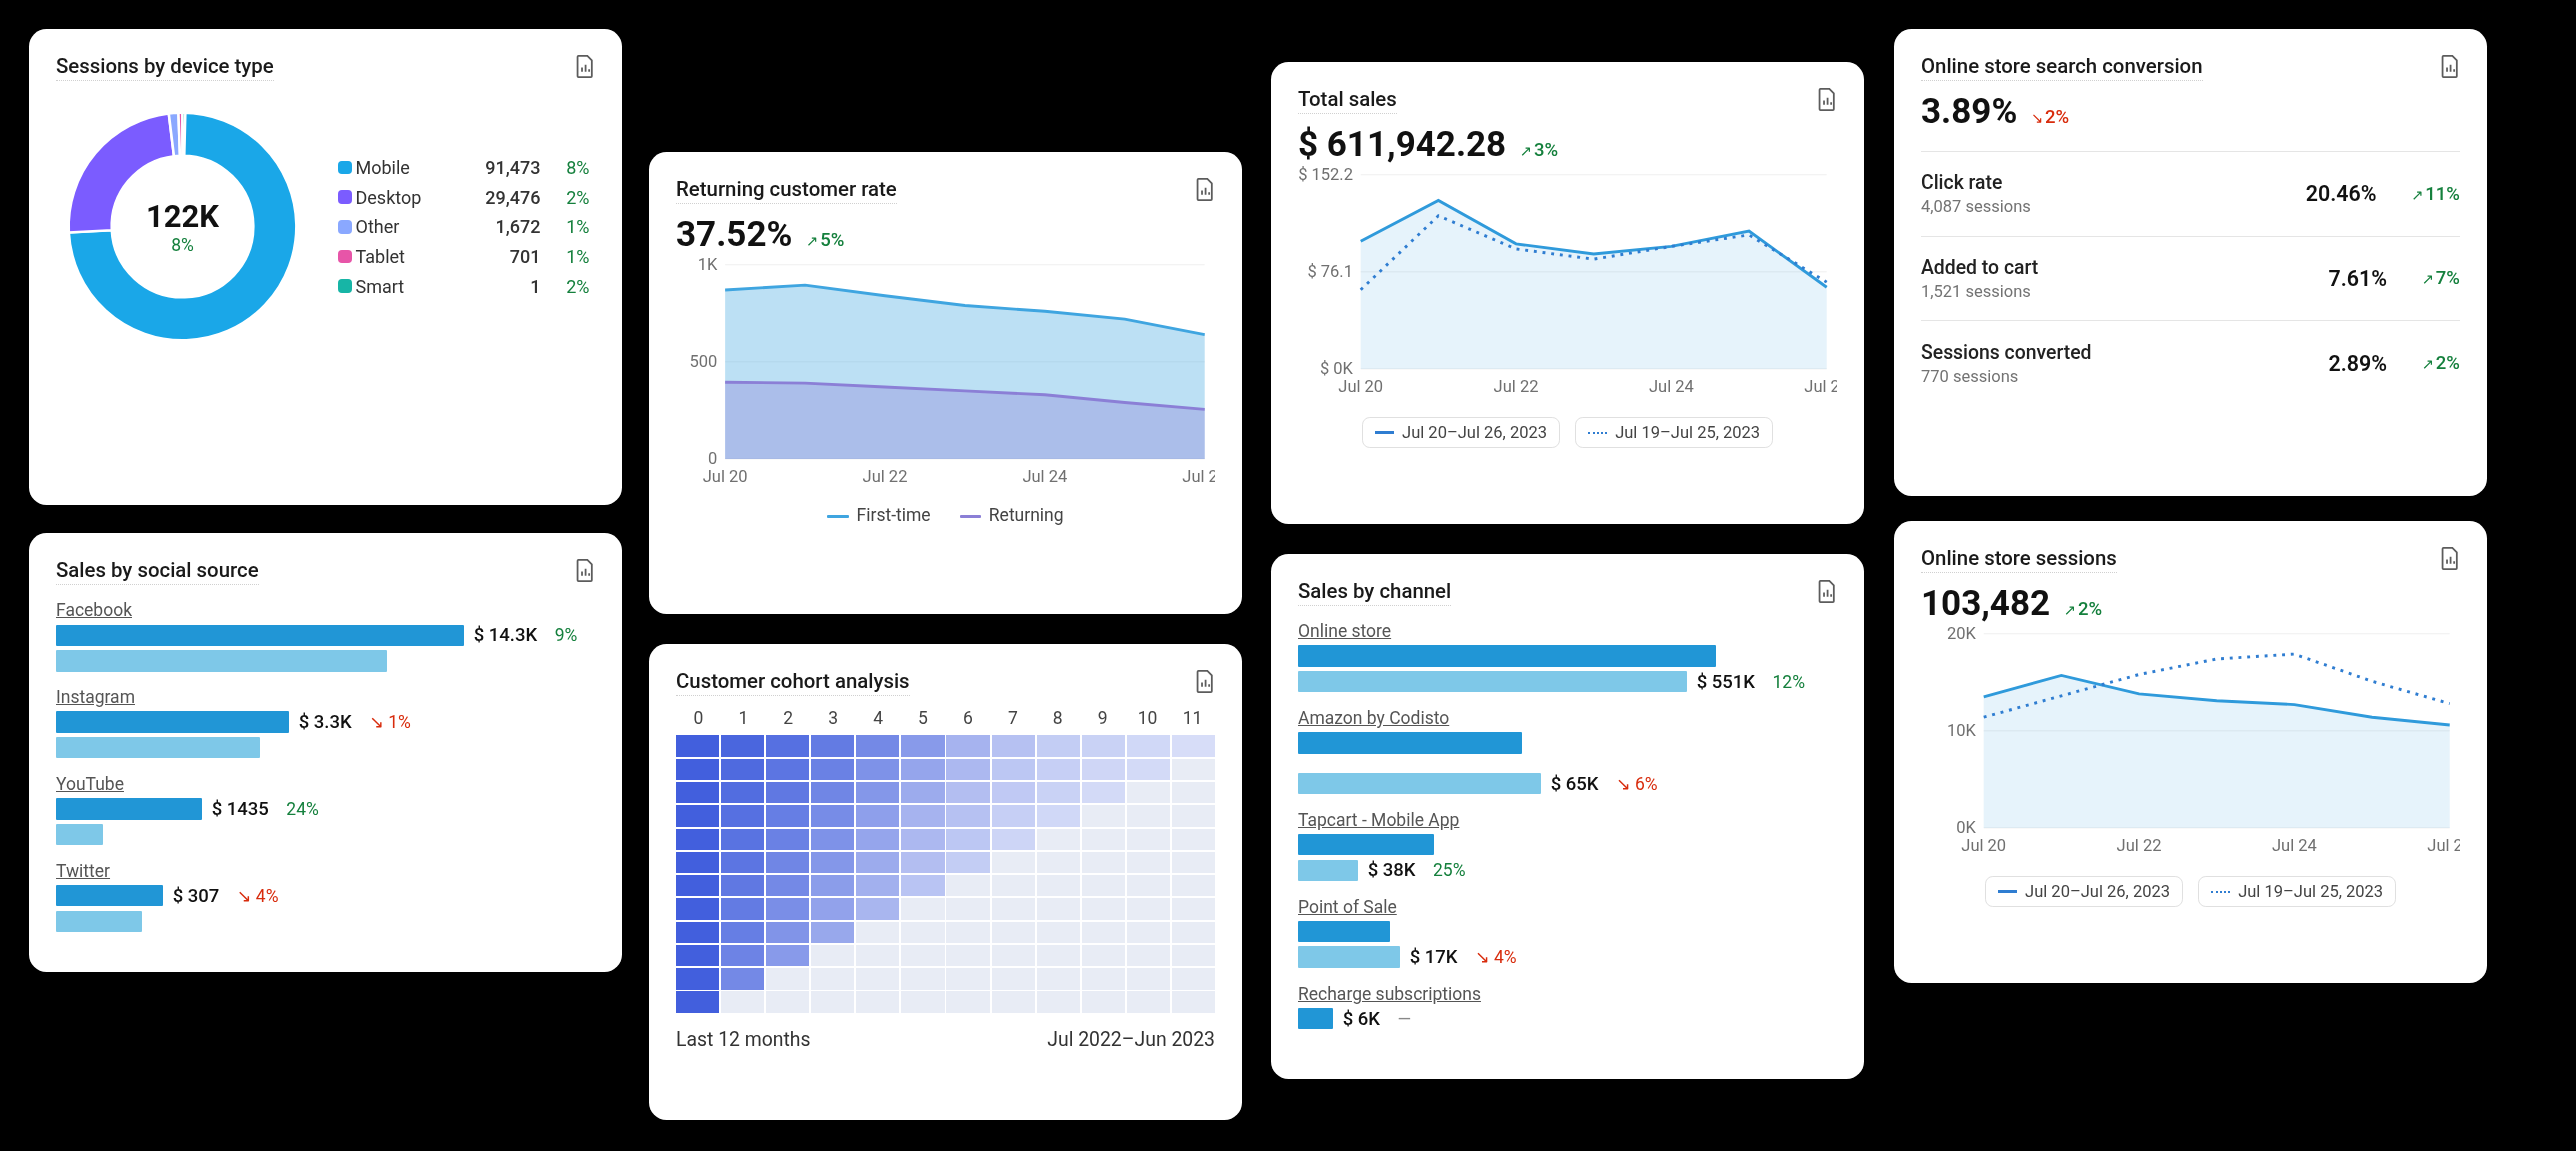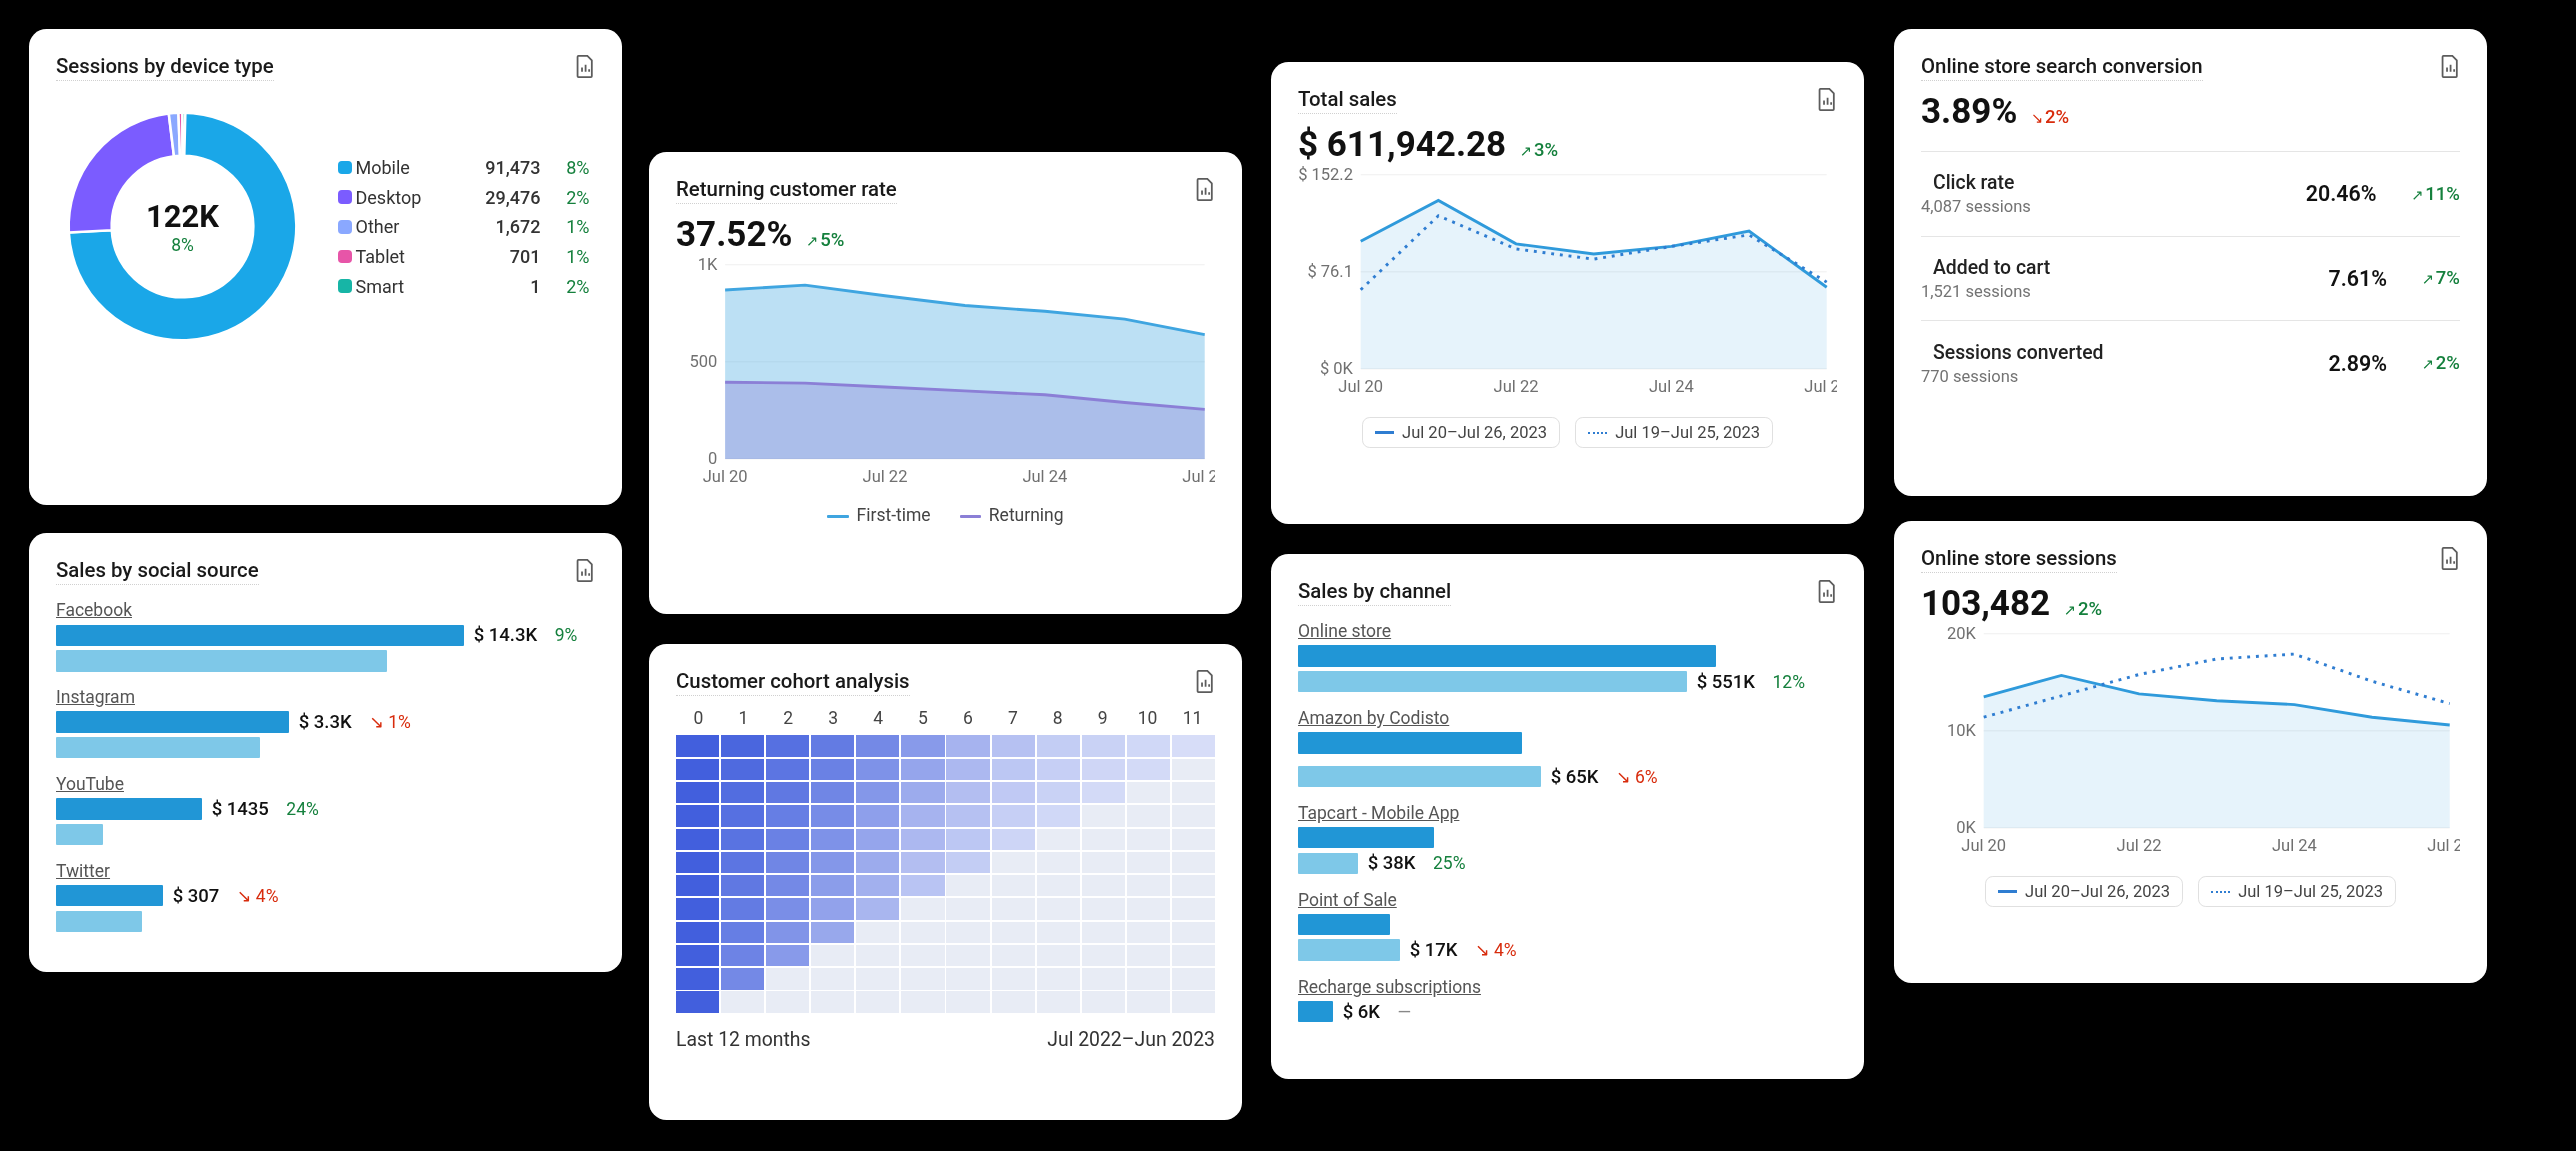--- a/index.html
+++ b/index.html
@@ -87,21 +87,21 @@
 
   
   #card-totalsales { left: 1271px; top: 62px; width: 593px; height: 462px; }
 
   
   #card-channel { left: 1271px; top: 554px; width: 593px; height: 525px; }
 
   
   #card-searchconv { left: 1894px; top: 29px; width: 593px; height: 467px; }
   .conv-row { display:flex; justify-content:space-between; align-items:center; padding: 19.4px 0; border-top:1px solid #e5e5e5; }
-  .conv-row .l1 { font-size:19.4px; font-weight:500; color:#222;margin-left:12px; }
+  .conv-row .l1 { font-size:19.4px; font-weight:500; color:#222; }
   .conv-row .l2 { font-size:16.5px; color:#737373; margin-top:2.9px; }
   .conv-row .r1 { font-size:21.4px; font-weight:600; color:#111; }
 
   
   #card-storesessions { left: 1894px; top: 521px; width: 593px; height: 462px; }
 
   .legend-chip { display:inline-flex; align-items:center; gap:7.8px; padding:4.9px 11.7px; border:1px solid #e0e0e0; border-radius:7.8px; font-size:16.5px; color:#444; }
   .legend-chips { display:flex; gap:15.6px; justify-content:center; margin-top:15.6px; }
   .dash-sw { width:19.4px; border-top:2.9px dotted #2f7dd1; }
   .solid-sw { width:19.4px; height:2.9px; background:#2f7dd1; }
@@ -491,21 +491,21 @@
           <div class="hbar b" style="width: 389px;"></div>
           <span class="hbar-val">$ 551K</span>
           <span class="pct-badge up">12%</span>
         </div>
       </div>
       <div class="hbar-group">
         <div class="hbar-label">Amazon by Codisto</div>
         <div class="hbar-line">
           <div class="hbar a" style="width: 224px;"></div>
         </div>
-        <div class="hbar-line" style="margin-top: 12px;">
+        <div class="hbar-line" style="margin-top: 19px;">
           <div class="hbar b" style="width: 243px;"></div>
           <span class="hbar-val">$ 65K</span>
           <span class="pct-badge down">↘ 6%</span>
         </div>
       </div>
       <div class="hbar-group">
         <div class="hbar-label">Tapcart - Mobile App</div>
         <div class="hbar-line">
           <div class="hbar a" style="width: 136px;"></div>
         </div>

